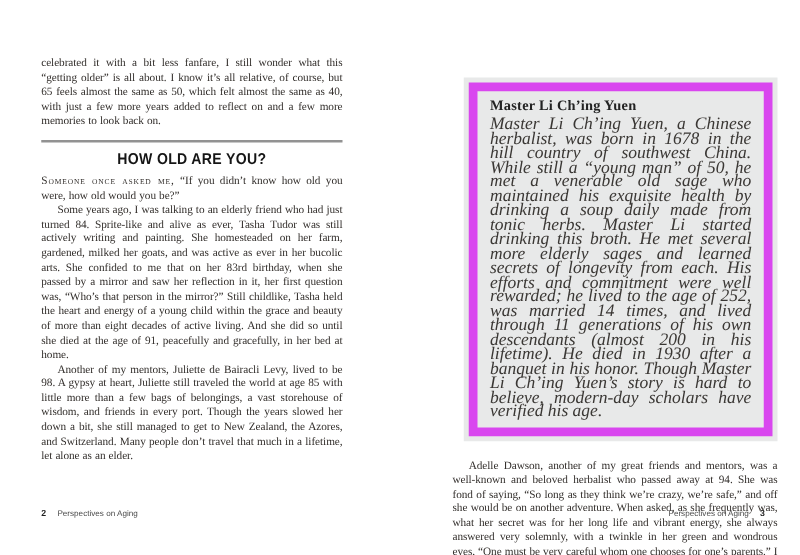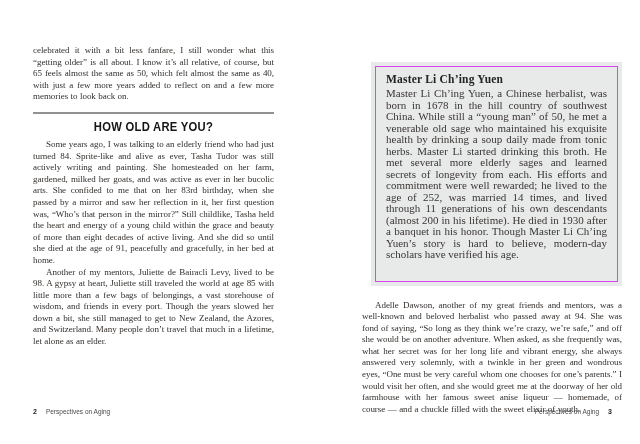--- a/index.html
+++ b/index.html
@@ -18,26 +18,26 @@
   .section-rule{border:0;border-top:2px solid #929292;margin:9px 0 6px 0;height:0;}
   .chapter-heading{
     margin:0 0 5px 0;font-family:"Liberation Sans","DejaVu Sans",sans-serif;
     font-size:12.5px;font-weight:700;color:#151515;text-align:center;
     letter-spacing:0.3px;transform:scaleX(0.9);transform-origin:center;
   }
   .smallcaps{font-variant:small-caps;letter-spacing:0.7px;}
   
   .right-col{position:absolute;left:362px;top:62px;width:260px;}
   .sidebar-box{margin-left:9px;background:#e8e9e9;padding:4px;}
-  .sidebar-inner{border:1px solid #d946ef;padding:6px 10px 20px 10px;}
+  .sidebar-inner{border:7px solid #d946ef;padding:6px 10px 6px 10px;}
   .sidebar-title{
     margin:0 0 3px 0;font-size:11.5px;font-weight:700;color:#232323;letter-spacing:0.2px;
   }
   .sidebar-body{
-    margin:0;font-size:11px;line-height:11.5px;
+    margin:0;font-style:italic;font-size:14px;line-height:11.5px;
     text-align:justify;color:#3a3734;
   }
   .main-para{margin-top:14px;}
   
   .footer{
     position:absolute;top:408px;display:flex;gap:9px;align-items:baseline;
     font-family:"Liberation Sans","DejaVu Sans",sans-serif;font-size:6.5px;color:#4a4a4a;
   }
   .footer-left{left:33px;}
   .footer-right{right:28px;}
@@ -48,20 +48,21 @@
 
 <div class="spread">
 
   <div class="left-col">
     <p class="body-text">celebrated it with a bit less fanfare, I still wonder what this “getting older” is all about. I know it’s all relative, of course, but 65 feels almost the same as 50, which felt almost the same as 40, with just a few more years added to reflect on and a few more memories to look back on.</p>
 
     <div class="section-rule"></div>
 
     <h1 class="chapter-heading">HOW OLD ARE YOU?</h1>
 
+    <p class="body-text"><span class="smallcaps">Someone once asked me,</span><span> “If you didn’t know how old you were, how old would you be?”</span></p>
 
     <p class="body-text indent">Some years ago, I was talking to an elderly friend who had just turned 84. Sprite-like and alive as ever, Tasha Tudor was still actively writing and painting. She homesteaded on her farm, gardened, milked her goats, and was active as ever in her bucolic arts. She confided to me that on her 83rd birthday, when she passed by a mirror and saw her reflection in it, her first question was, “Who’s that person in the mirror?” Still childlike, Tasha held the heart and energy of a young child within the grace and beauty of more than eight decades of active living. And she did so until she died at the age of 91, peacefully and gracefully, in her bed at home.</p>
 
     <p class="body-text indent">Another of my mentors, Juliette de Bairacli Levy, lived to be 98. A gypsy at heart, Juliette still traveled the world at age 85 with little more than a few bags of belongings, a vast storehouse of wisdom, and friends in every port. Though the years slowed her down a bit, she still managed to get to New Zealand, the Azores, and Switzerland. Many people don’t travel that much in a lifetime, let alone as an elder.</p>
   </div>
 
   <div class="footer footer-left">
     <span class="page-num">2</span>
     <span class="running-title">Perspectives on Aging</span>
   </div>

